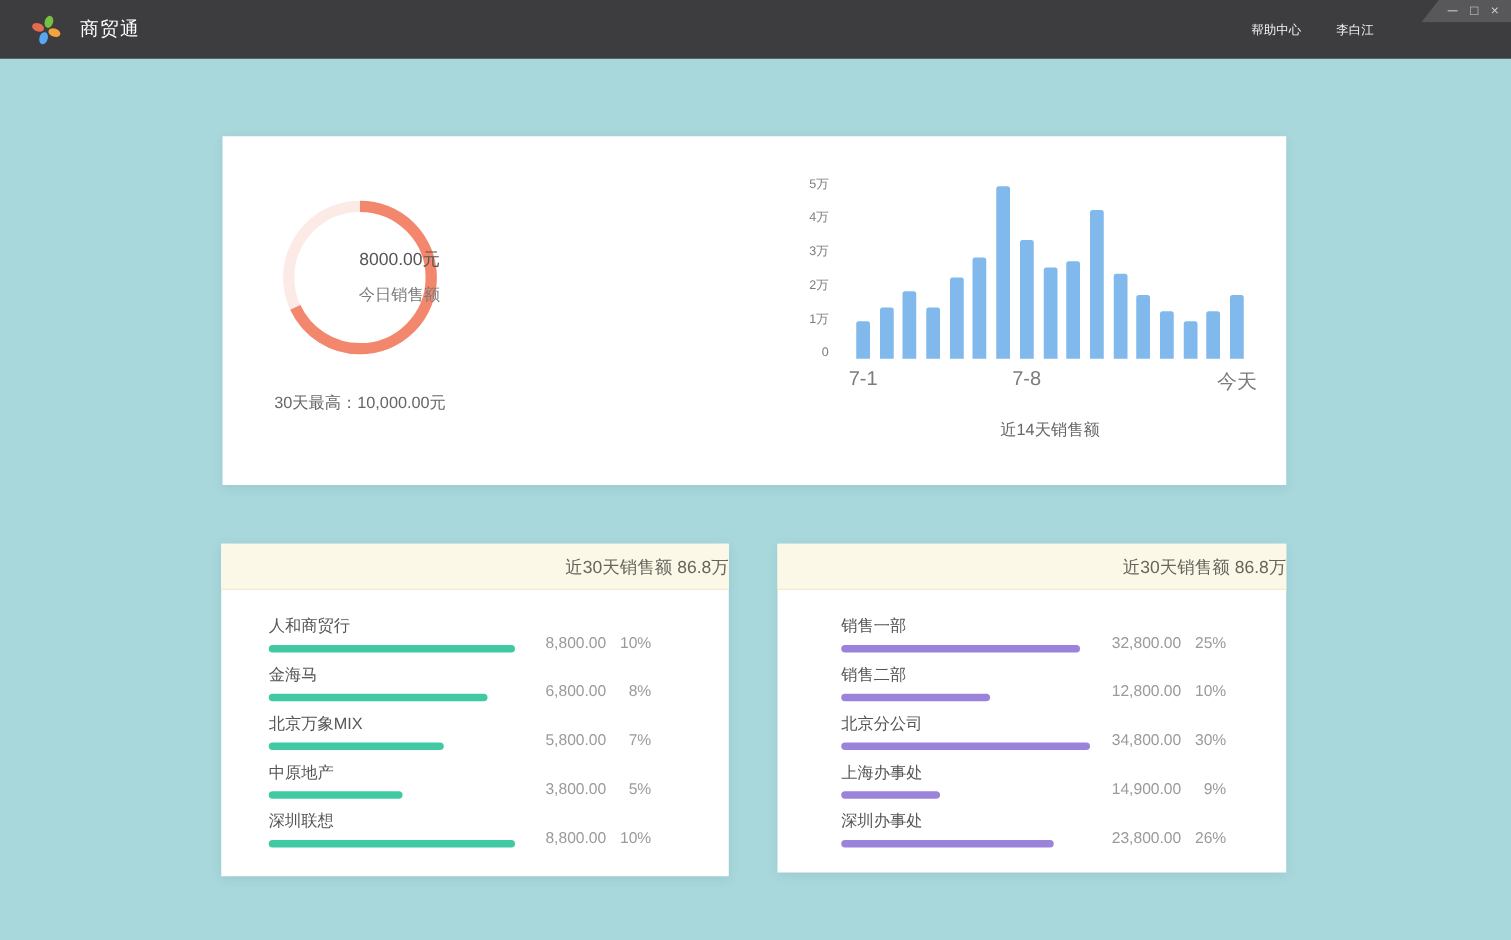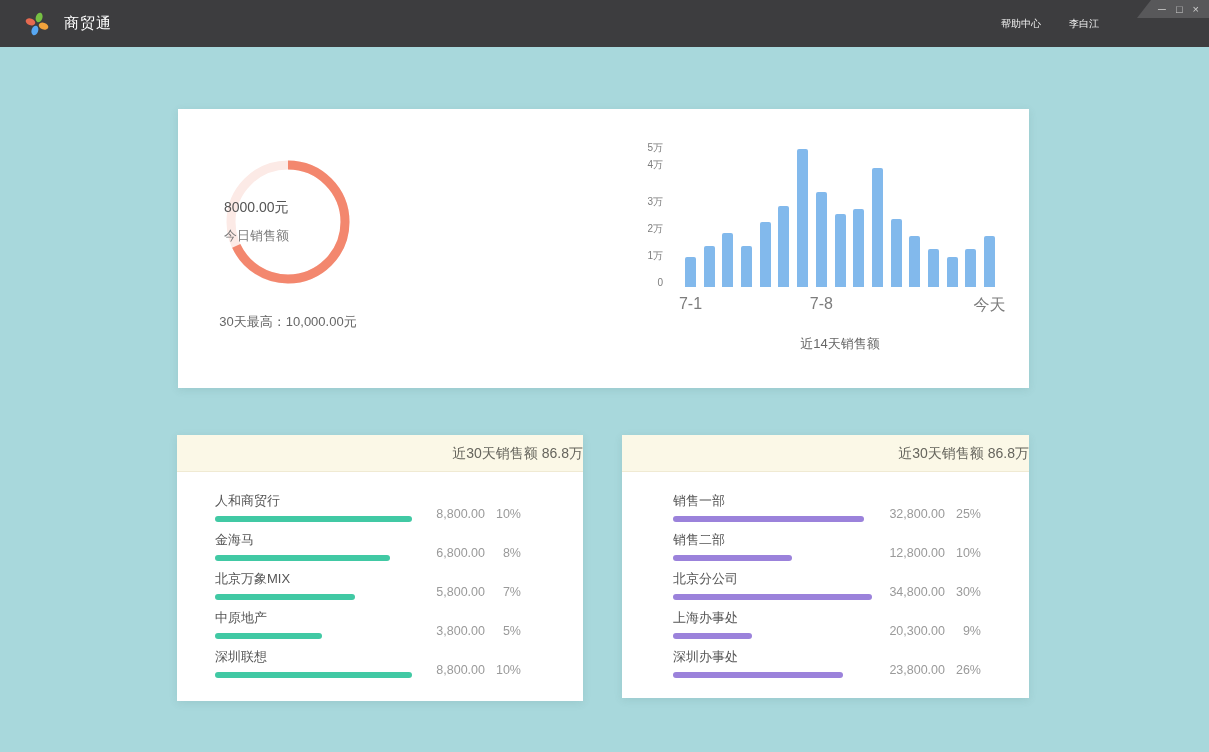--- a/index.html
+++ b/index.html
@@ -29,21 +29,21 @@
   .donut-block.sales { left:30px; top:49px; }
   .donut-block.profit { left:215px; top:45px; }
   .donut-wrap { position:relative; width:128px; height:128px; margin:0 auto; }
   .donut-wrap svg { display:block; }
   circle.track, circle.arc { fill:none; stroke-width:9; }
   .sales circle.track { stroke:var(--donut_sales_track,#fceae6); }
   .sales circle.arc { stroke:var(--donut_sales,#f3876e); }
   .profit circle.track { stroke:var(--donut_profit_track,#e9f5e5); }
   .profit circle.arc { stroke:var(--donut_profit,#72cc5b); }
   .donut-center { position:absolute; inset:0; display:flex; flex-direction:column;
-    align-items:flex-start; justify-content:center; gap:10px; }
+    align-items:flex-end; justify-content:center; gap:10px; }
   .donut-value { font-size:14px; color:#555; }
   .donut-label { font-size:13px; color:#7a7a7a; }
   .donut-caption { margin-top:27px; font-size:13px; color:#666; white-space:nowrap; }
 
   
   .chart { position:absolute; left:455px; top:36px; width:362px; height:235px; }
   .ycol { position:absolute; left:0; top:0; width:30px; height:142px; }
   .ycol span { position:absolute; right:0; font-size:10px; color:#7c7c7c; height:14px; line-height:14px; }
   .plot { position:absolute; left:52px; top:0; width:310px; height:142px;
     display:flex; align-items:flex-end; justify-content:space-between; }
@@ -113,21 +113,21 @@
         <div class="donut-caption">30天最高：10,000.00元</div>
       </div>
 
 
       <div class="chart">
         <div class="ycol" id="yaxis">
             <span style="bottom: -3px;">0</span>
             <span style="bottom: 24px;">1万</span>
             <span style="bottom: 51px;">2万</span>
             <span style="bottom: 78px;">3万</span>
-            <span style="bottom: 115px; text-align: center;">4万</span>
+            <span style="bottom: 105px; text-align: center;">4万</span>
             <span style="bottom: 132px;">5万</span>
           </div>
         <div class="plot" id="plot">
             <div class="bar" style="height: 30px;"></div>
             <div class="bar" style="height: 41px;"></div>
             <div class="bar" style="height: 54px;"></div>
             <div class="bar" style="height: 41px;"></div>
             <div class="bar" style="height: 65px;"></div>
             <div class="bar" style="height: 81px;"></div>
             <div class="bar" style="height: 138px;"></div>
@@ -222,21 +222,21 @@
           <div class="row-bar" style="width:199px"></div>
           <div class="row-value">
               <span class="amount">34,800.00</span>
               <span class="pct">30%</span>
             </div>
         </div>
         <div class="row">
           <div class="row-label">上海办事处</div>
           <div class="row-bar" style="width:79px"></div>
           <div class="row-value">
-              <span class="amount">20,300.00</span>
+              <span class="amount">14,900.00</span>
               <span class="pct">9%</span>
             </div>
         </div>
         <div class="row">
           <div class="row-label">深圳办事处</div>
           <div class="row-bar" style="width:170px"></div>
           <div class="row-value">
               <span class="amount">23,800.00</span>
               <span class="pct">26%</span>
             </div>

